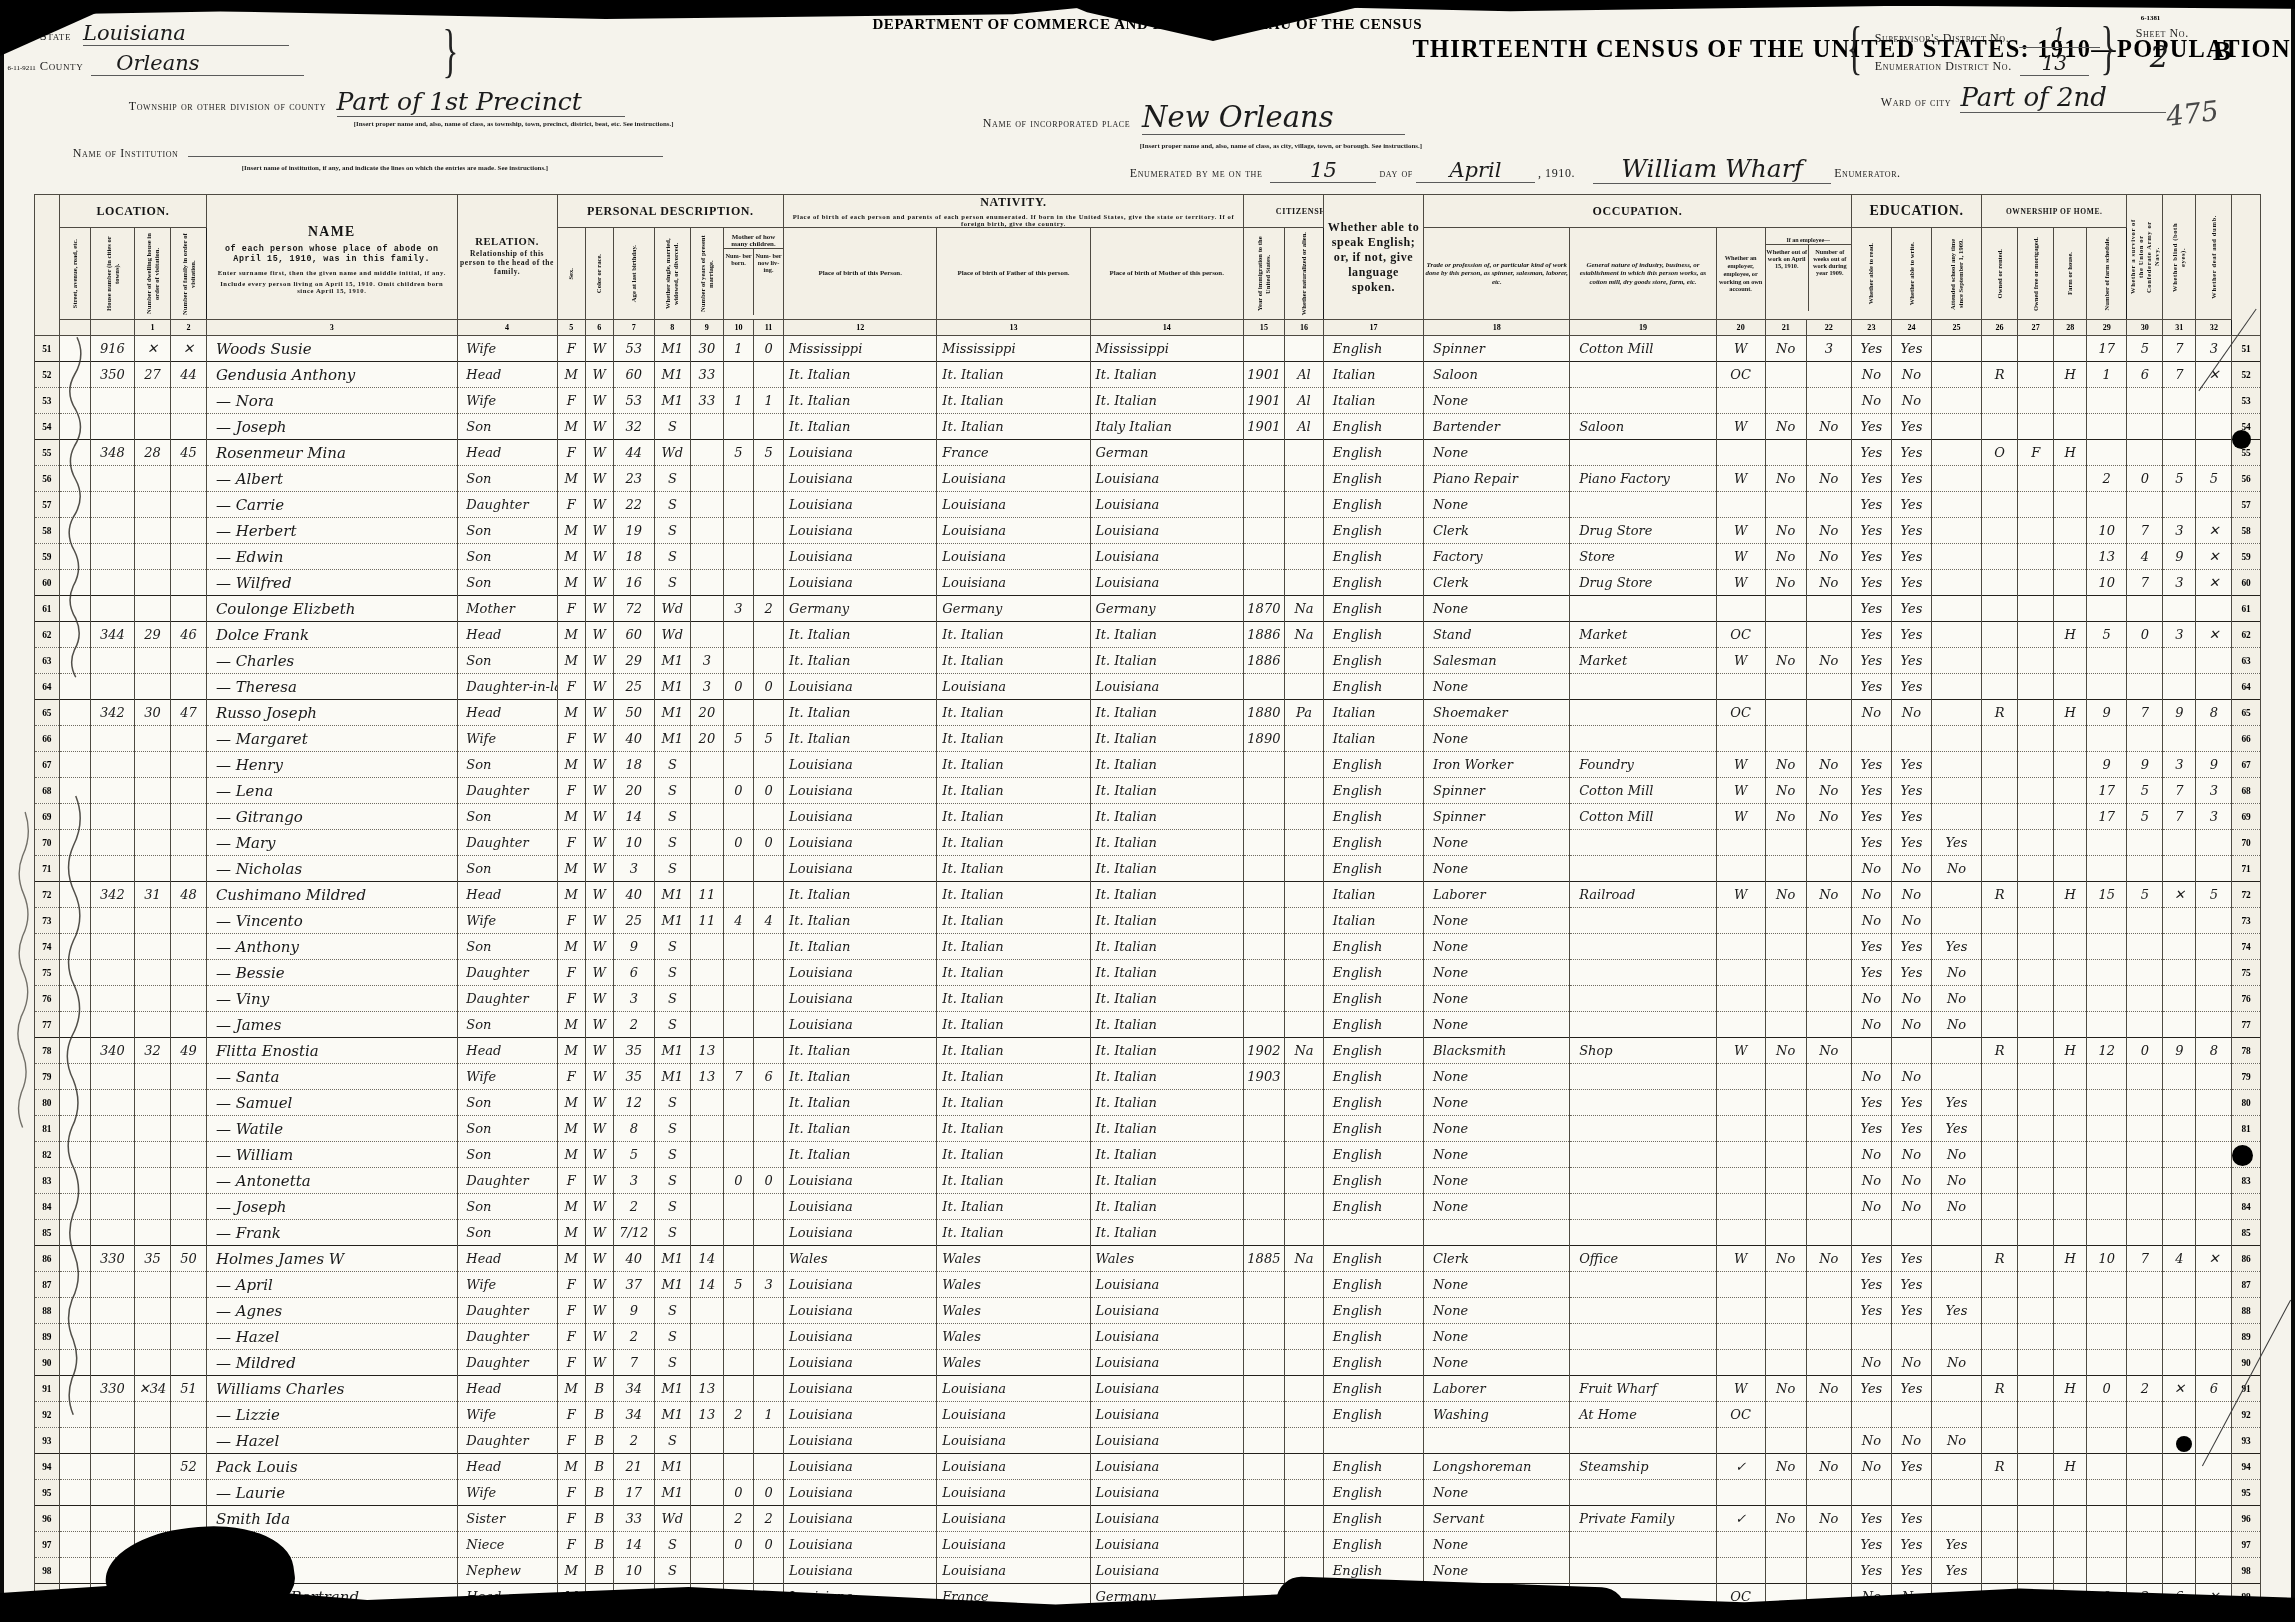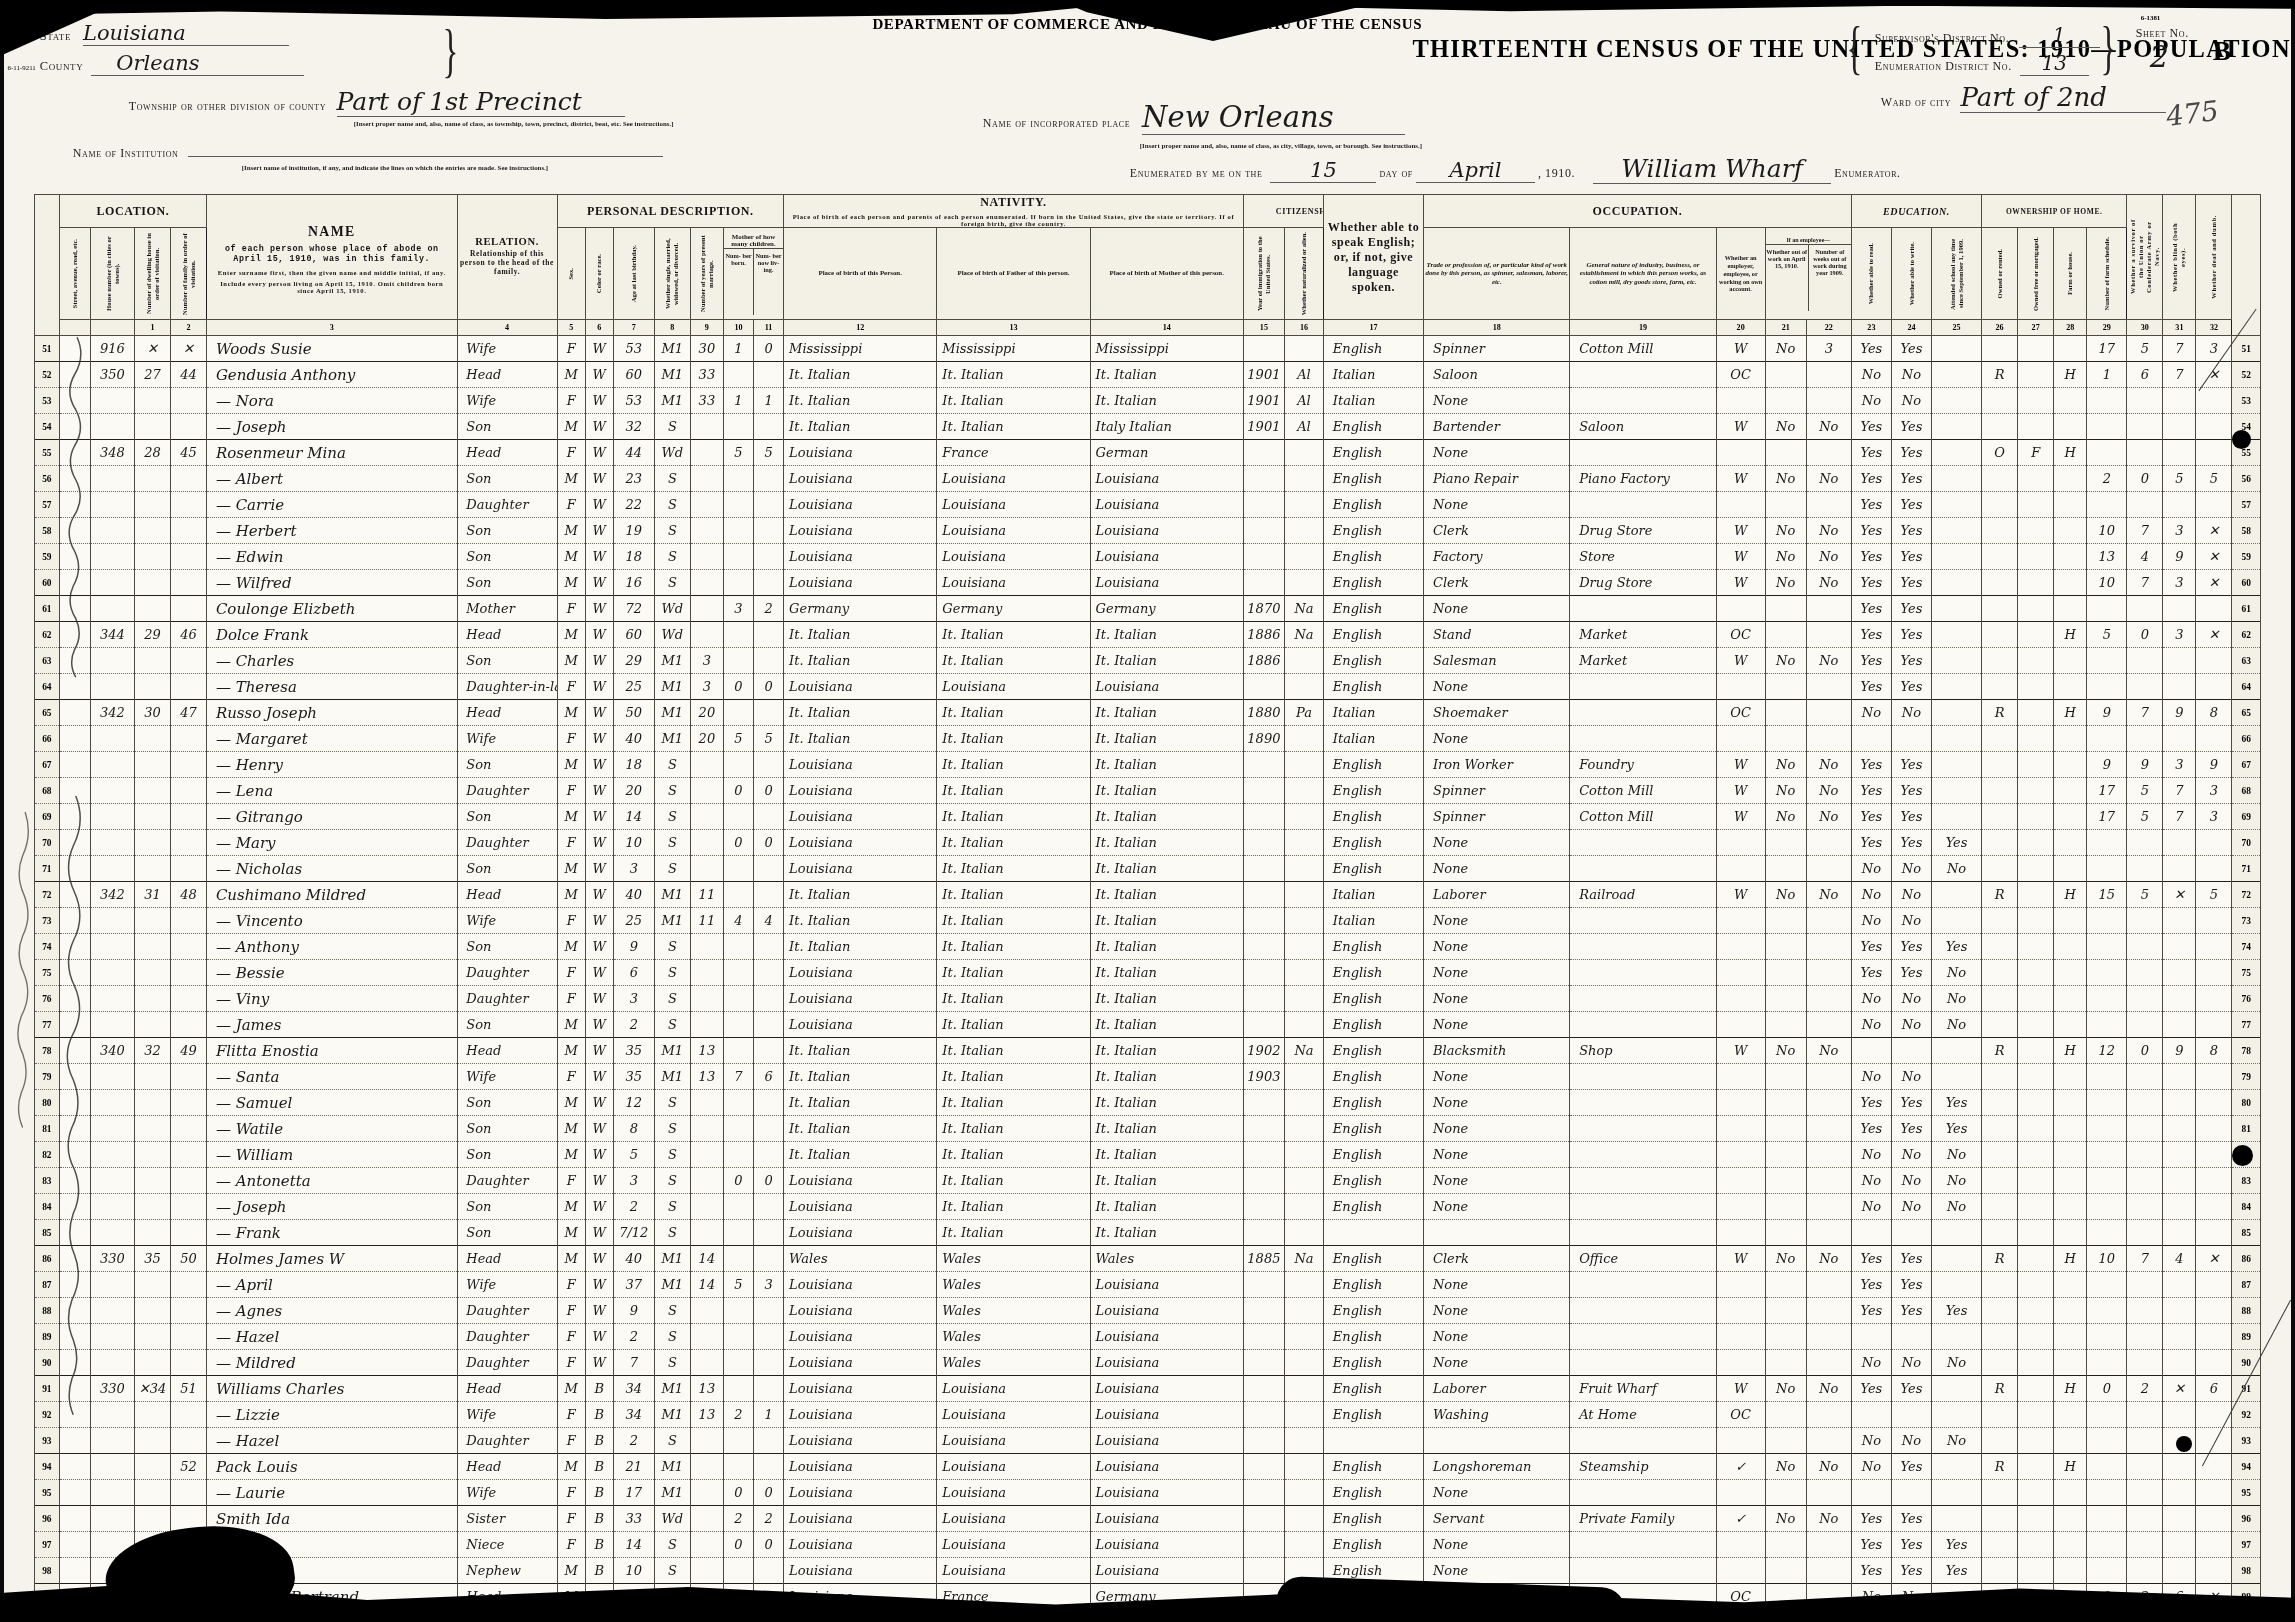--- a/index.html
+++ b/index.html
@@ -181,21 +181,21 @@
           <div class="rel-h">Relationship of this person to the head of the family.</div>
         </th>
         <th colspan="7" class="g">PERSONAL DESCRIPTION.</th>
         <th colspan="3" class="g">
           <div style="font-size:12px;font-weight:bold;">NATIVITY.</div>
           <div class="grp-note">Place of birth of each person and parents of each person enumerated.  If born in the United States, give the state or territory.  If of foreign birth, give the country.</div>
         </th>
         <th colspan="2" class="g" style="font-size:8.1px;padding-left:32px;">CITIZENSHIP.</th>
         <th rowspan="2" class="g hlab">Whether able to speak English; or, if not, give language spoken.</th>
         <th colspan="5" class="g">OCCUPATION.</th>
-        <th colspan="3" class="g" style="font-size:10px;font-style:italic;">EDUCATION.</th>
+        <th colspan="3" class="g" style="font-size:14px;">EDUCATION.</th>
         <th colspan="4" class="g" style="font-size:7.5px;">OWNERSHIP OF HOME.</th>
         <th rowspan="2" class="g">
             <div class="vlab">Whether a survivor of the Union or Confederate Army or Navy.</div>
           </th>
         <th rowspan="2">
             <div class="vlab">Whether blind (both eyes).</div>
           </th>
         <th rowspan="2">
             <div class="vlab">Whether deaf and dumb.</div>
           </th>

